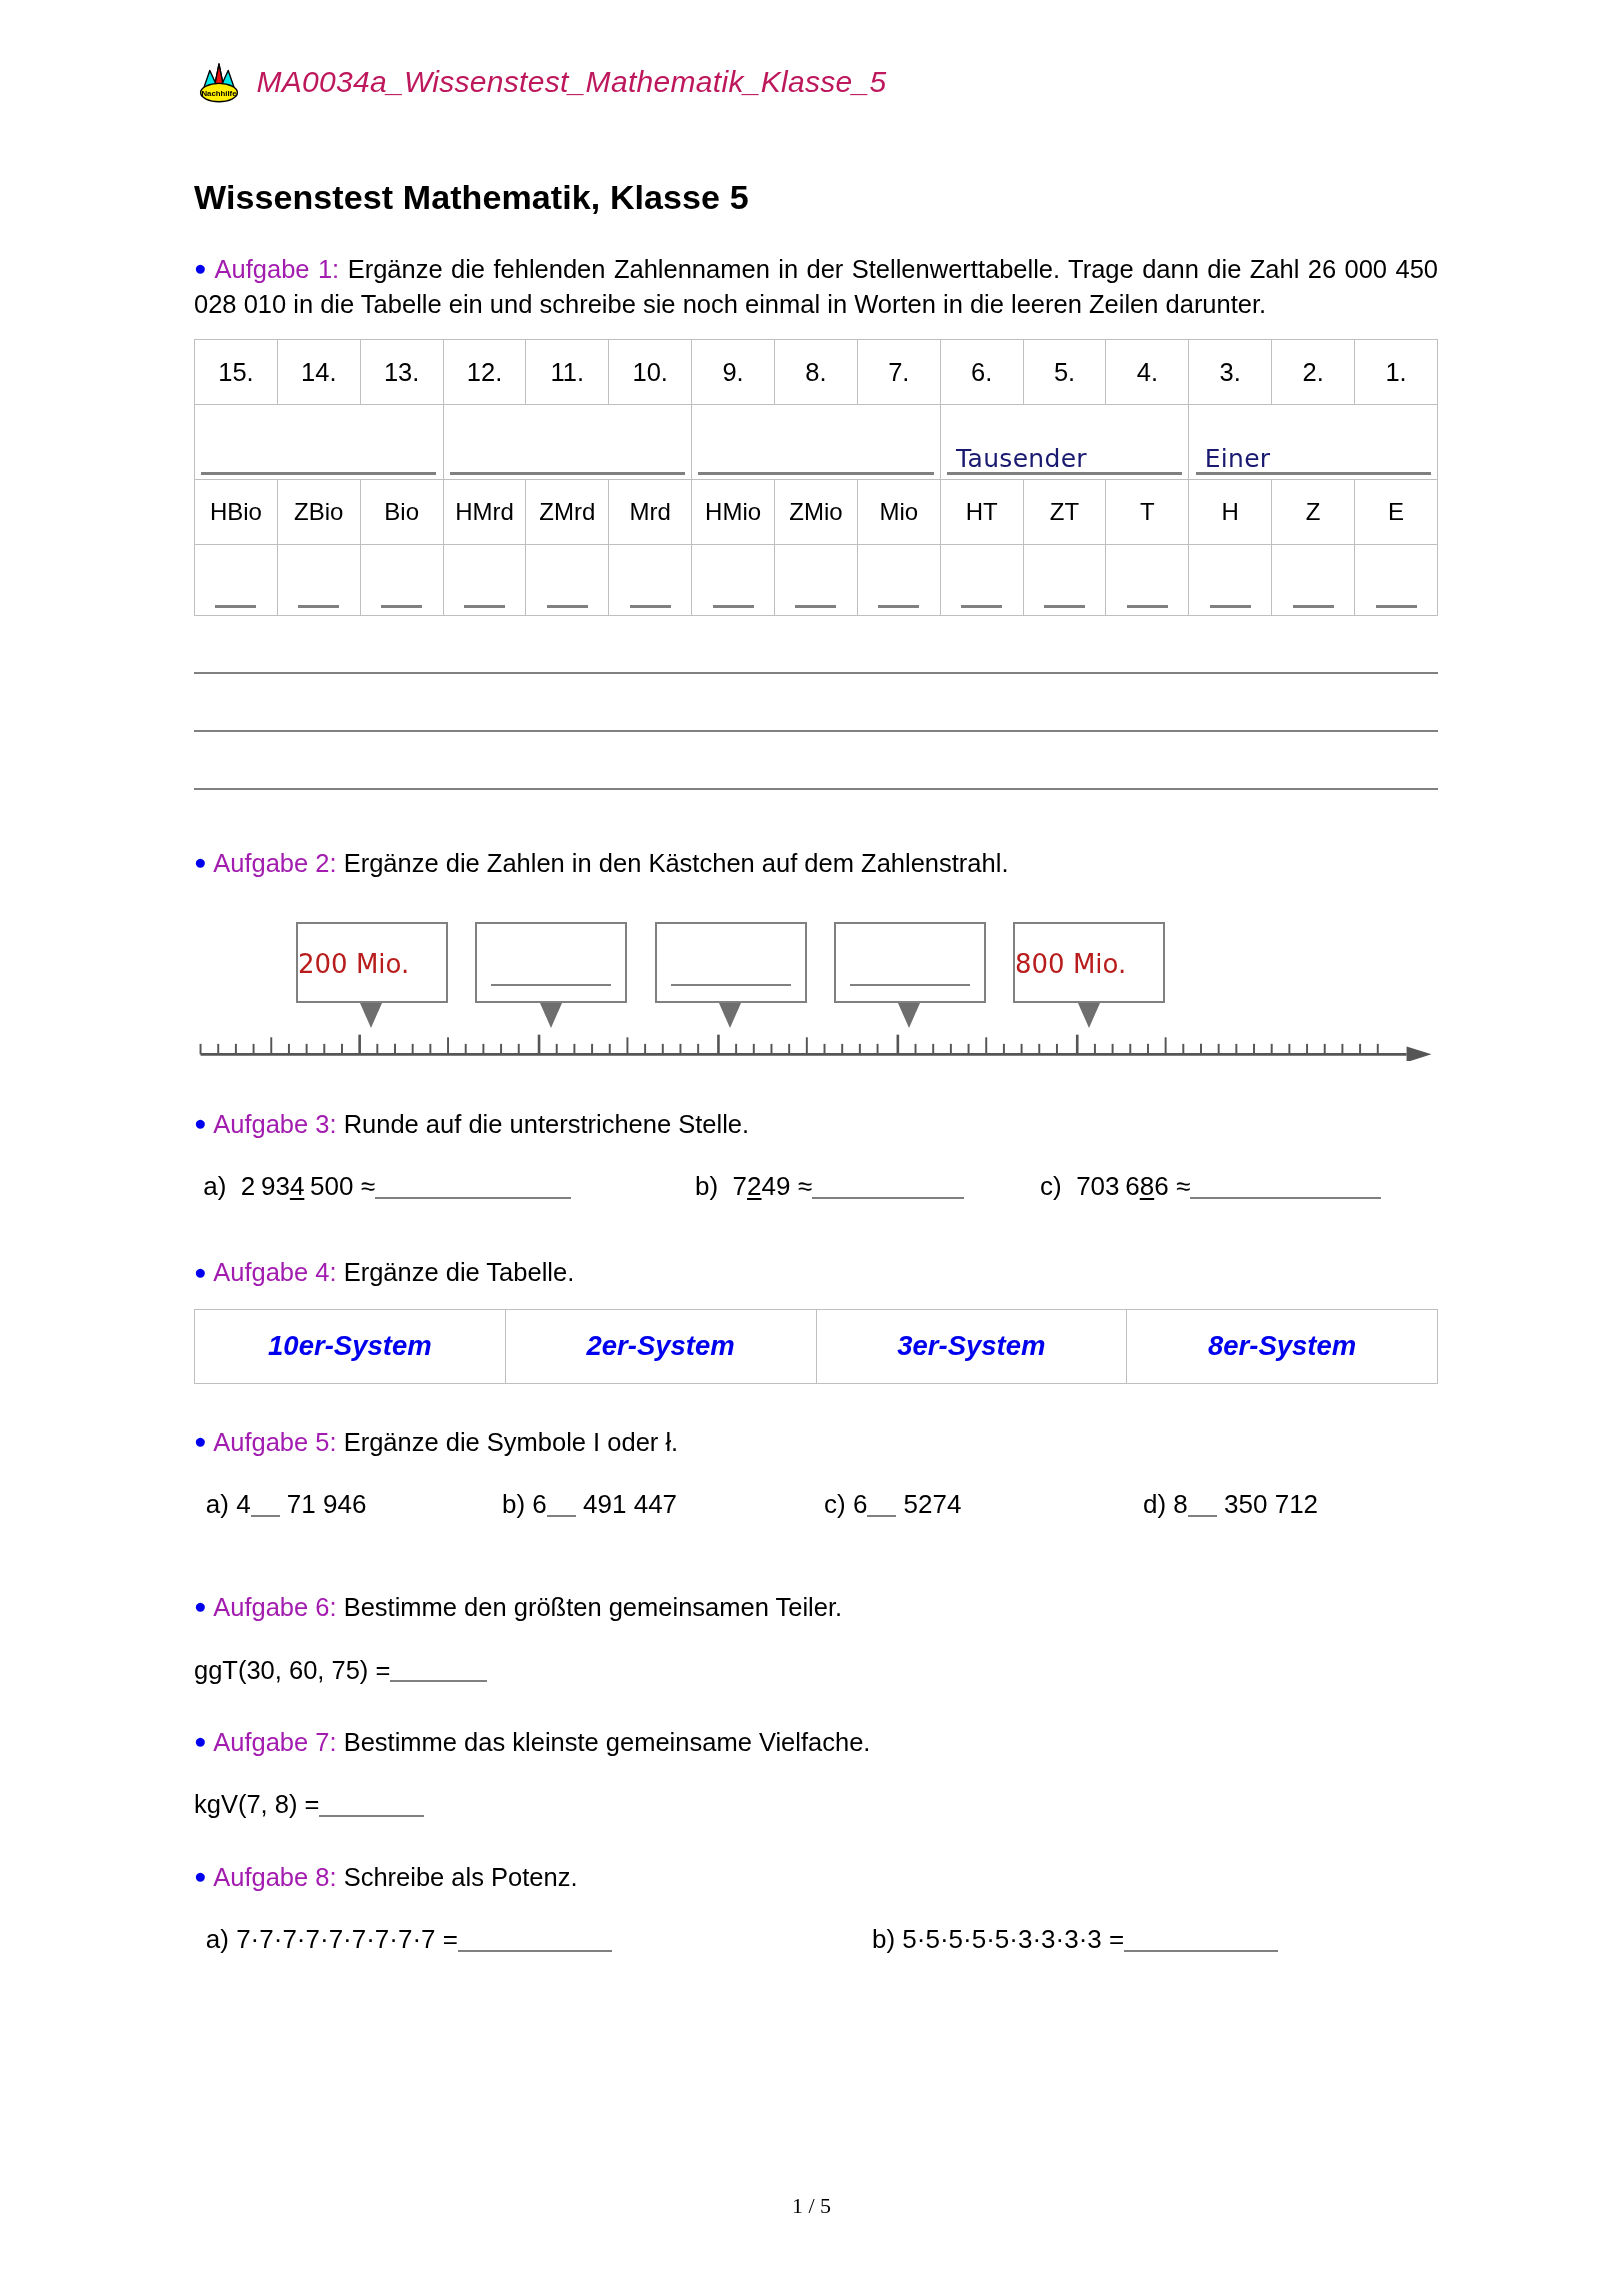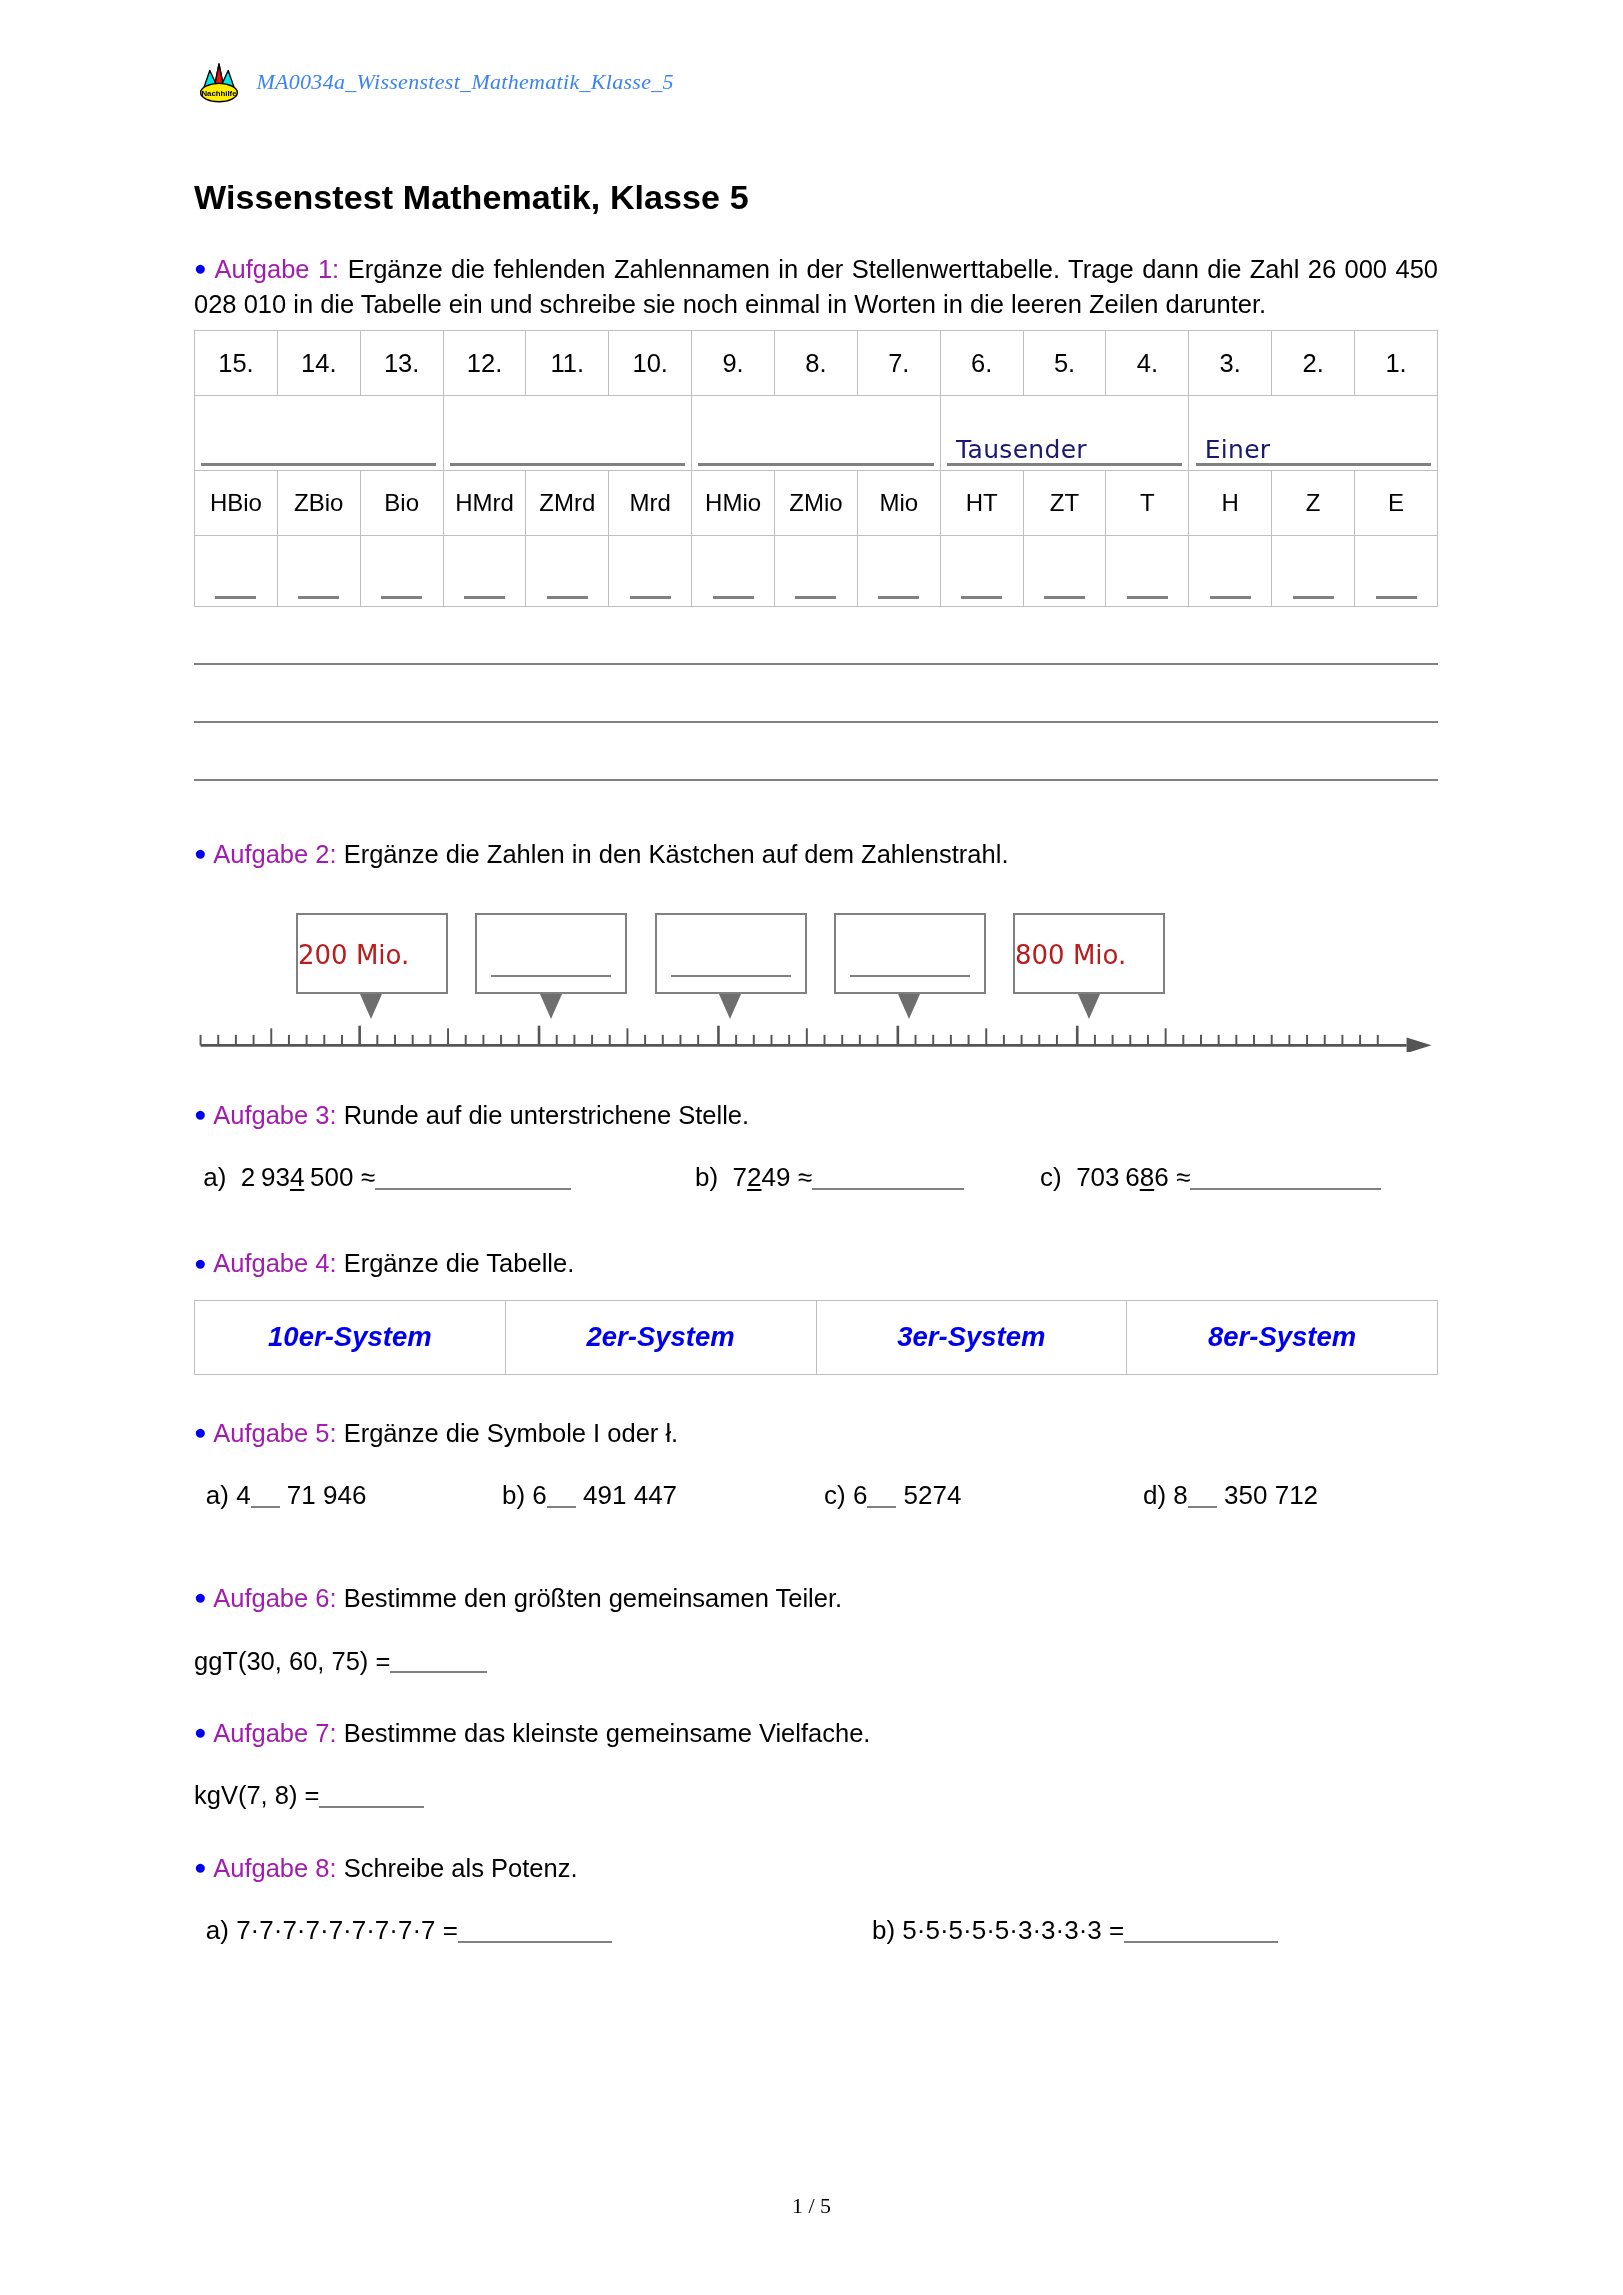--- a/index.html
+++ b/index.html
@@ -9,26 +9,26 @@
     color:#000000;
     position:relative;
     overflow:hidden;
   }
   .page { position:relative; width:1535px; height:2295px; box-sizing:border-box; }
 
   
   .header { position:absolute; left:196px; top:58px; display:flex; align-items:center; gap:14.4px; }
   .logo { width:46px; height:47px; flex:none; }
   .header-title {
-    font-family:Liberation Serif, serif;
+    font-family:Liberation Sans, sans-serif;
     font-style:italic;
-    font-size:22px;
+    font-size:30px;
     letter-spacing:0.3px;
     white-space:nowrap;
-    color:#3b82f6;
+    color:#be185d;
   }
 
   
   .content { position:absolute; left:194px; top:178px; width:1244px; }
 
   h1.doc-title {
     font-size:34px; font-weight:bold; margin:0 0 35px 0; letter-spacing:0.1px;
   }
 
   .task { margin:0 0 6.5px 0; font-size:25.5px; line-height:1.38; }
@@ -38,21 +38,21 @@
   .justify { text-align:justify; text-justify:inter-word; }
   .justify > span { }
 
   
   .blank { display:inline-block; border-bottom:2.6px solid #808080; vertical-align:-3.9px; }
 
   
   table.grid { border-collapse:collapse; table-layout:fixed; }
   table.grid td { border:1.3px solid #bfbfbf; text-align:center; vertical-align:middle; }
 
-  .swt { width:1244px; margin-top:8px; }
+  .swt { width:1244px; margin-top:17px; }
   .swt td { height:56px; font-size:25.5px; }
   .swt tr.r-num td { height:62px; }
   .swt tr.r-name td { height:69px; vertical-align:bottom; padding-bottom:3.9px; }
   .swt tr.r-abbr td { height:62px; font-size:24px; }
   .swt tr.r-fill td { height:62px; vertical-align:bottom; padding-bottom:6.5px; }
 
   .name-line { display:block; height:0; border-bottom:3.3px solid #808080; margin:0 5.2px; }
   .name-written {
     display:block; font-family:"DejaVu Sans", sans-serif; font-size:25px;
     color:#191970; text-align:left; padding-left:9.2px; letter-spacing:0.3px;

